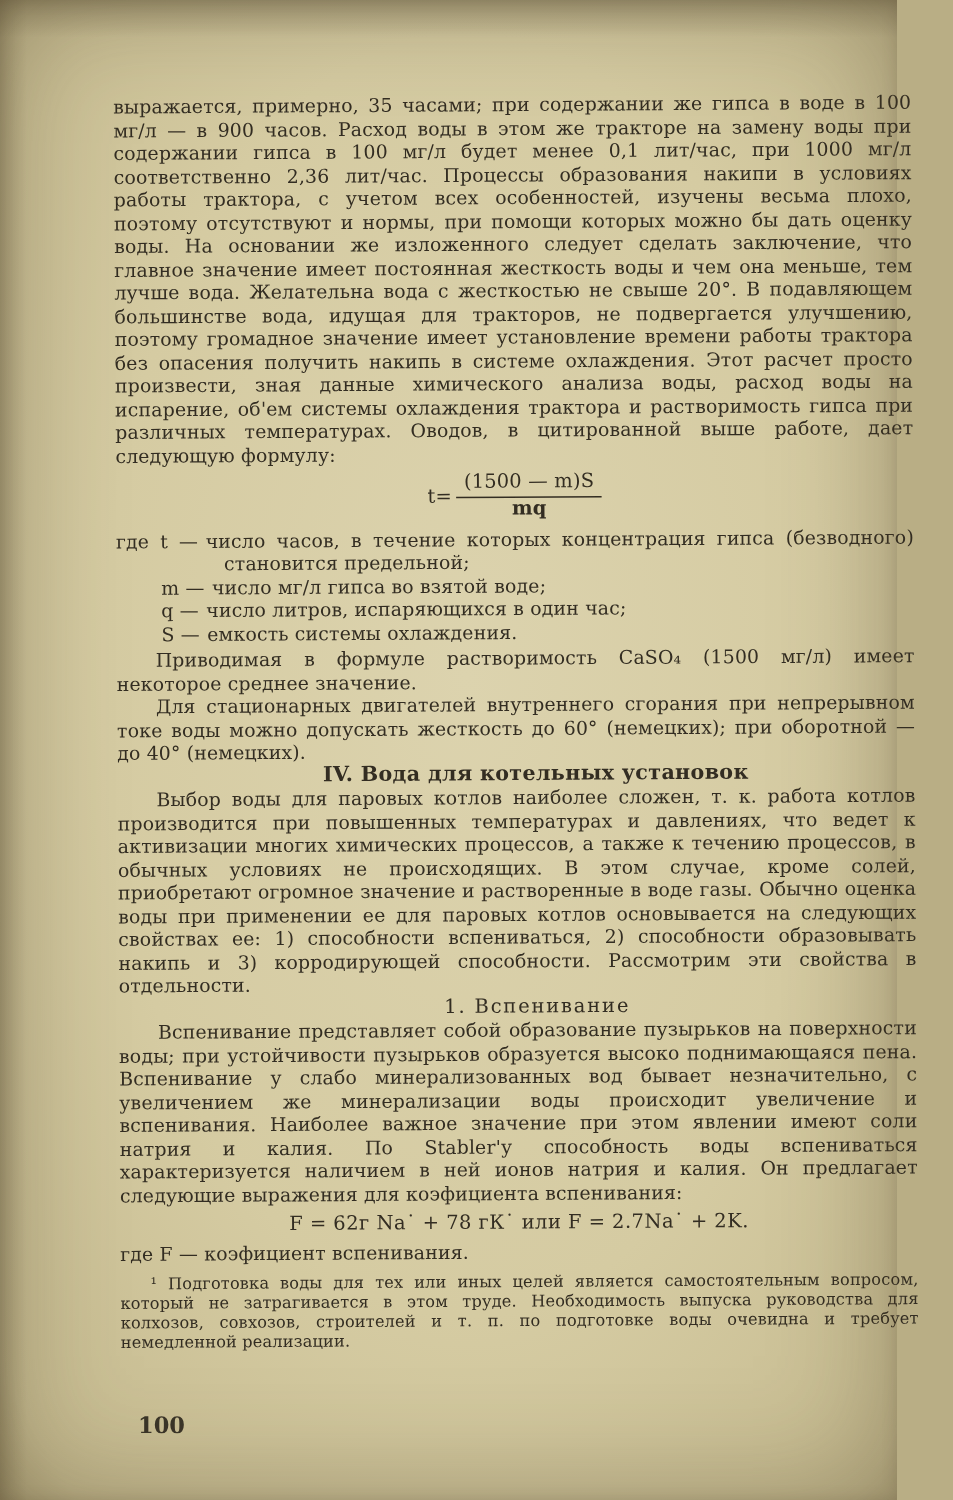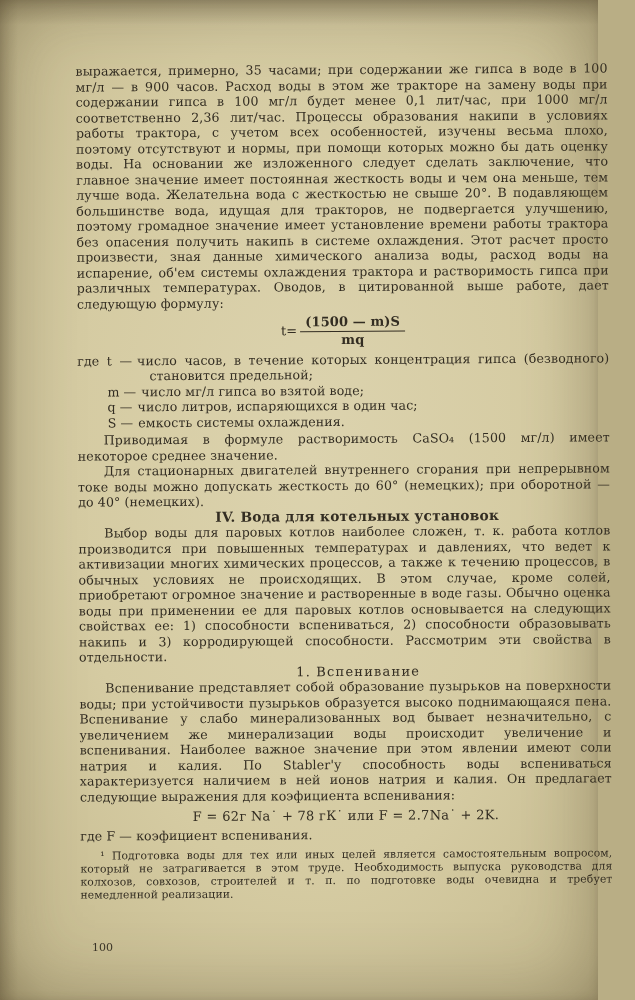--- a/index.html
+++ b/index.html
@@ -28,21 +28,21 @@
     font-size:12.6px;line-height:15.5px;
     text-align:justify;
     letter-spacing:.1px;
   }
   p.body-para{margin:0;text-indent:26px;}
   .formula{
     text-align:center;margin:5px 0 4px 0;
     font-size:13px;
   }
   .frac{display:inline-block;vertical-align:middle;text-align:center;line-height:1.15;margin-left:3px;}
-  .frac .num{display:block;border-bottom:1px solid #332d22;padding:0 5px 1px 5px;font-weight:bold;}
+  .frac .num{display:block;border-bottom:1px solid #332d22;padding:0 5px 1px 5px;}
   .frac .den{display:block;padding-top:1px;font-weight:bold;}
   .definitions{margin:2px 0 2px 0;}
   .def{margin:0;}
   .def-first{padding-left:72px;text-indent:-72px;}
   .def-rest{margin-left:30px;}
   .def-term{margin-right:5px;white-space:nowrap;}
   .section-heading{
     text-align:center;font-weight:bold;font-size:13.8px;
     margin:9px 0 5px 0;text-indent:0;letter-spacing:.2px;
   }
@@ -52,21 +52,21 @@
   }
   .formula-inline{text-align:center;margin:5px 0 3px 0;font-size:13px;letter-spacing:.3px;}
   .footnote{
     margin-top:7px;
     font-size:10.8px;line-height:12.9px;
     text-align:justify;
   }
   .footnote p{margin:0;text-indent:20px;}
   .page-number{
     position:absolute;left:92px;top:941px;
-    font-size:11px;color:#3a3428;
+    font-size:15px;color:#3a3428;font-weight:bold;
   }
 </style>
 </head>
 <body>
 
 <div class="page">
   <div class="text-block">
 
     <p class="body-para" style="text-indent:0;">выражается, примерно, 35 часами; при содержании же гипса в воде в 100 мг/л — в 900 часов. Расход воды в этом же тракторе на замену воды при содержании гипса в 100 мг/л будет менее 0,1 лит/час, при 1000 мг/л соответственно 2,36 лит/час. Процессы образования накипи в условиях работы трактора, с учетом всех особенностей, изучены весьма плохо, поэтому отсутствуют и нормы, при помощи которых можно бы дать оценку воды. На основании же изложенного следует сделать заключение, что главное значение имеет постоянная жесткость воды и чем она меньше, тем лучше вода. Желательна вода с жесткостью не свыше 20°. В подавляющем большинстве вода, идущая для тракторов, не подвергается улучшению, поэтому громадное значение имеет установление времени работы трактора без опасения получить накипь в системе охлаждения. Этот расчет просто произвести, зная данные химического анализа воды, расход воды на испарение, об'ем системы охлаждения трактора и растворимость гипса при различных температурах. Оводов, в цитированной выше работе, дает следующую формулу:</p>
 

